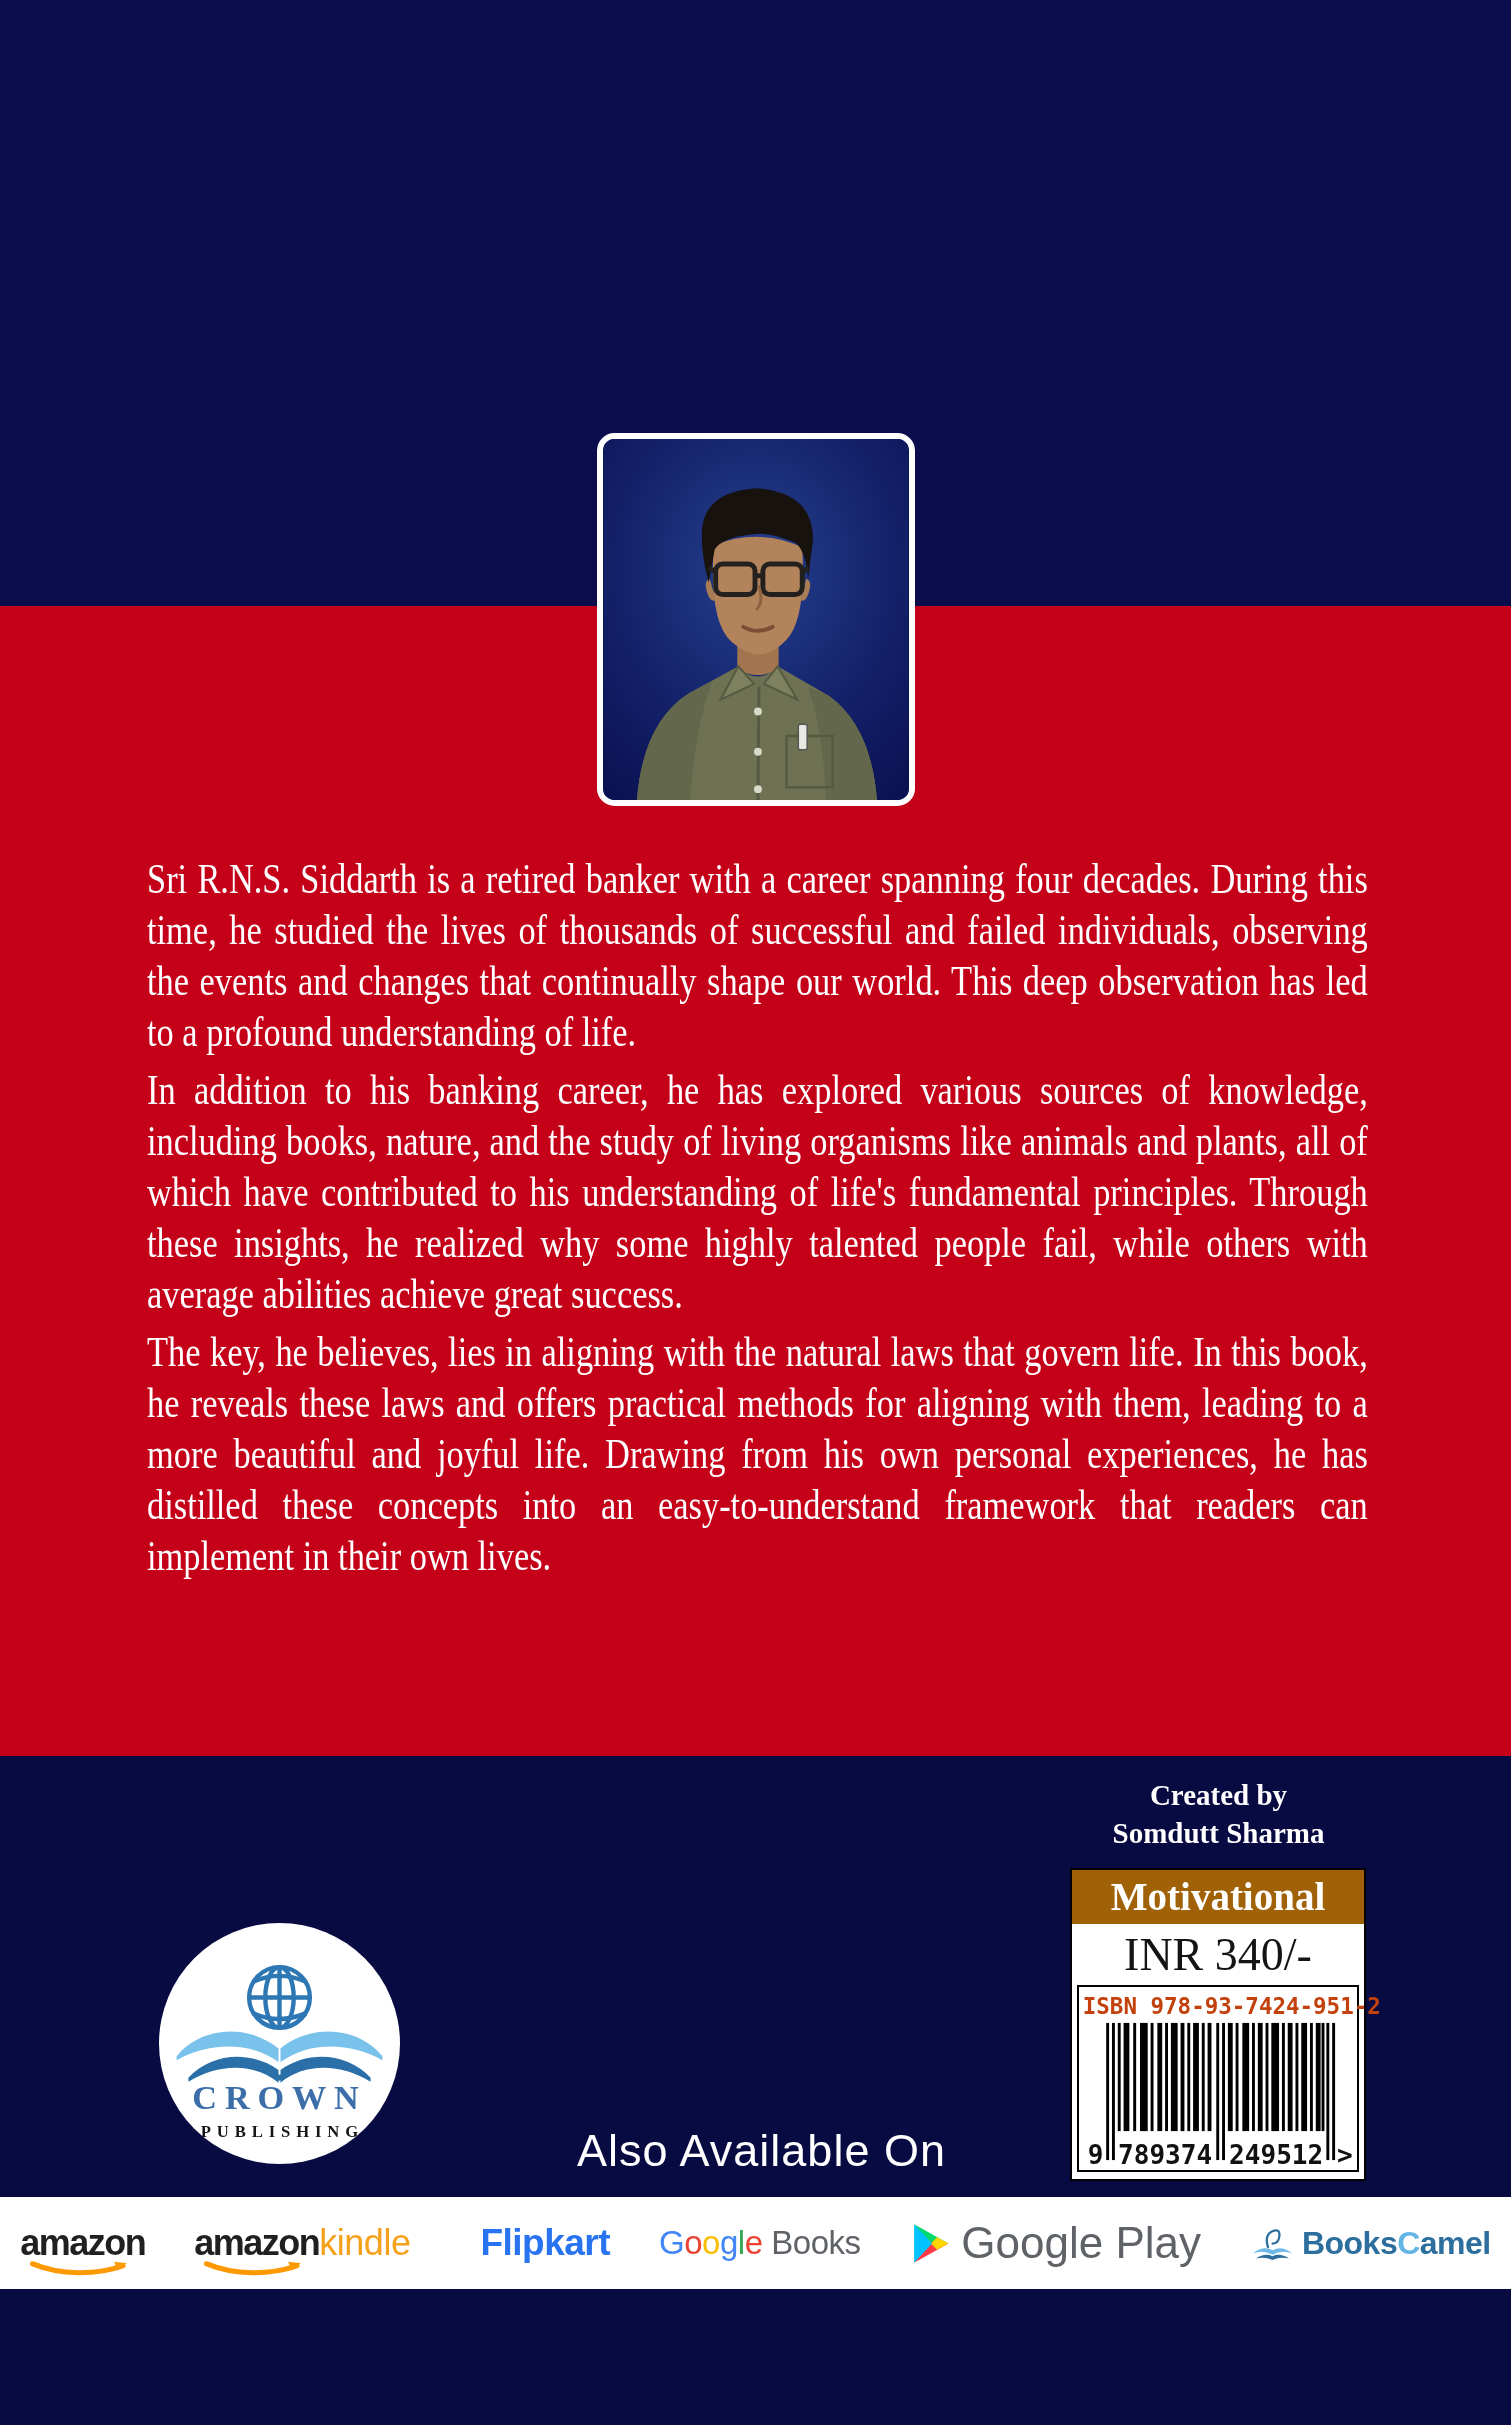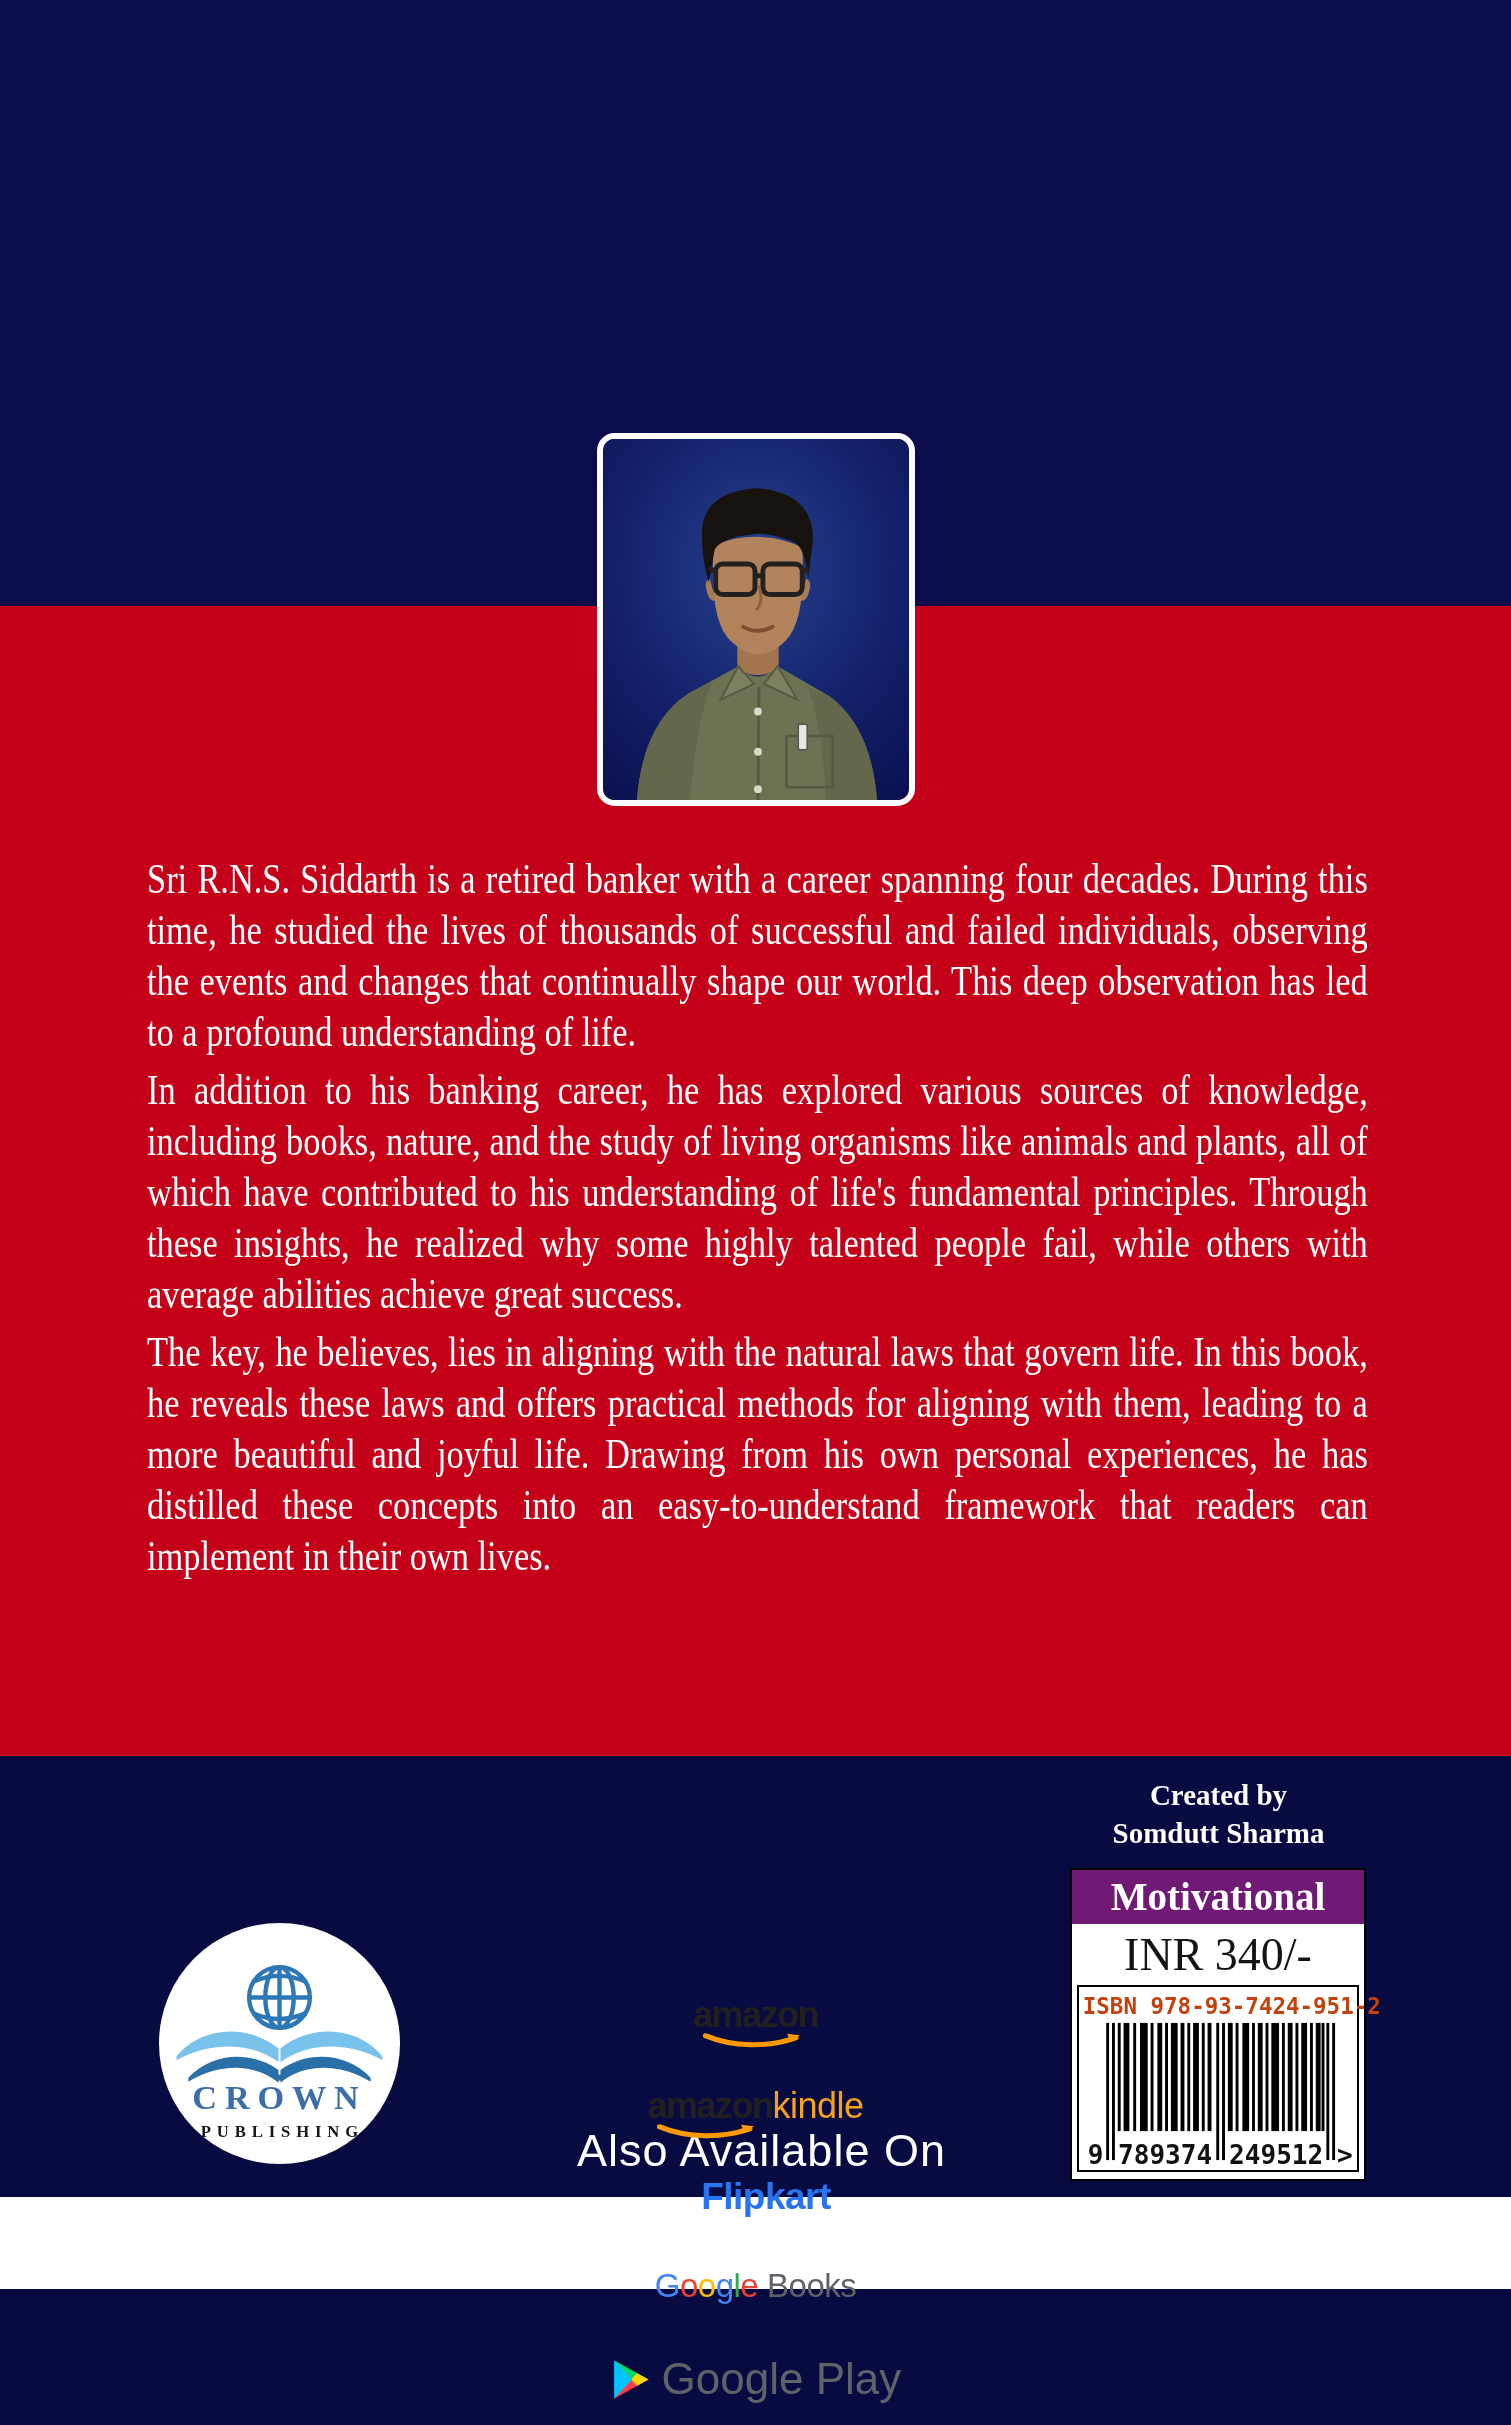--- a/index.html
+++ b/index.html
@@ -37,42 +37,41 @@
   
   .credit-block{
     position:absolute;left:1039px;top:1776px;width:359px;text-align:center;
     color:#fff;font-weight:600;font-size:29px;line-height:38px;
   }
   
   .price-box{
     position:absolute;left:1070px;top:1868px;width:296px;background:#ffffff;
     border:2.9px solid #000;box-sizing:border-box;
   }
-  .genre-header{background:#701a75;color:#fff;font-weight:600;font-size:39px;line-height:54px;text-align:center;}
+  .genre-header{background:#a16207;color:#fff;font-weight:600;font-size:39px;line-height:54px;text-align:center;}
   .price-line{color:#141414;font-size:46px;line-height:61px;text-align:center;font-weight:500;}
   .barcode-box{margin:0 4.9px 6.9px 4.9px;border:2.9px solid #000;padding:4.9px 3.9px 2px 3.9px;background:#fff;}
   .isbn-line{
     font-family:"DejaVu Sans Mono",monospace;font-weight:700;font-size:22.5px;line-height:29px;
     text-align:right;color:#c2410c;letter-spacing:0px;white-space:nowrap;
   }
   .barcode-box svg{display:block;width:100%;height:auto;}
   
   .crown-logo{position:absolute;left:159px;top:1923px;width:241px;height:241px;}
   .crown-logo svg{display:block;width:100%;height:100%;}
   
   .also-available{
     position:absolute;left:0;right:0;top:2125px;text-align:center;
     font-family:"Liberation Sans",sans-serif;font-size:45px;color:#ffffff;letter-spacing:1px;padding-left:12px;
   }
   
   .logo-strip{
     position:absolute;left:0;top:2197px;width:1511px;height:92px;background:#ffffff;
     display:flex;align-items:center;justify-content:center;gap:49px;
     font-family:"Liberation Sans",sans-serif;
-    flex-direction:column;
   }
   .amazon-wrap{position:relative;display:inline-block;}
   .amazon-text{font-weight:700;font-size:36px;color:#221f1f;letter-spacing:-1.5px;}
   .smile-svg{position:absolute;left:8%;bottom:-12.7px;width:80%;height:15.7px;}
   .kindle-text{font-weight:400;font-size:36px;color:#F5A11C;letter-spacing:-0.5px;}
   .flipkart-text{font-weight:700;font-size:37px;color:#2874F0;letter-spacing:-0.5px;margin-left:21px;}
   .gbooks{font-size:33px;font-weight:500;letter-spacing:-0.5px;white-space:nowrap;}
   .gbooks .l0,.gbooks .l3{color:#4285F4;}
   .gbooks .l1,.gbooks .l5{color:#EA4335;}
   .gbooks .l2{color:#FBBC05;}

